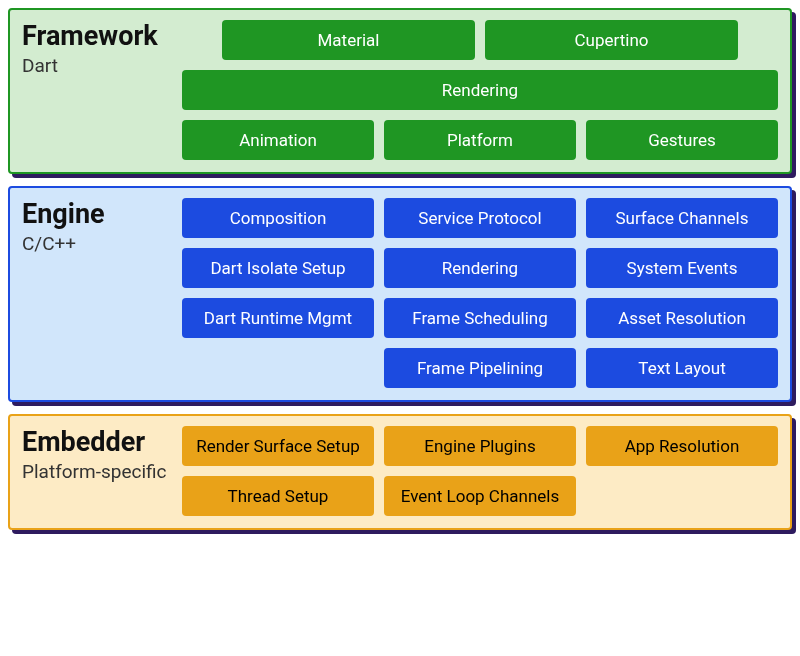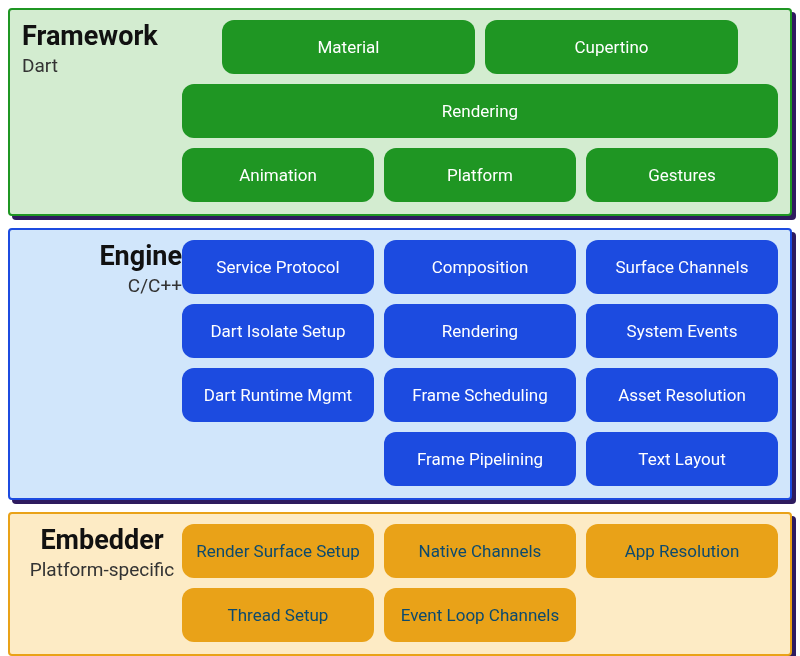--- a/index.html
+++ b/index.html
@@ -18,26 +18,24 @@
     padding: 10px 12px 12px 12px;
   }
   .layer:last-child { margin-bottom: 0; }
   .layer-framework {
     background: #d3ecd0;
     border-color: #1f9623;
   }
   .layer-engine {
     background: #d1e6fb;
     border-color: #1c4be0;
-    text-align: right;
   }
   .layer-embedder {
     background: #fdebc5;
     border-color: #e9a218;
-    text-align: center;
   }
   .label-col {
     width: 160px;
     flex: 0 0 160px;
     padding-top: 2px;
   }
   .layer-title {
     font-size: 27px;
     font-weight: 700;
     color: #111;
@@ -52,32 +50,32 @@
     flex: 1;
     display: flex;
     flex-direction: column;
     gap: 10px;
   }
   .row {
     display: flex;
     gap: 10px;
   }
   .cell {
-    height: 54px;
-    border-radius: 12px;
+    height: 40px;
+    border-radius: 4px;
     display: flex;
     align-items: center;
     justify-content: center;
     font-size: 17px;
     color: #fff;
     flex: 1;
   }
   .cell-green { background: #1f9623; }
   .cell-blue  { background: #1c4be0; }
-  .cell-orange{ background: #e9a218; color:#0c4a6e; }
+  .cell-orange{ background: #e9a218; color:#000000; }
   .spacer { flex: 1; height: 38px; }
   .pad-lr { padding: 0 40px; }
 </style>
 </head>
 <body>
 
 <div class="layer layer-framework">
   <div class="label-col">
     <div class="layer-title">Framework</div>
     <div class="layer-sub">Dart</div>
@@ -98,22 +96,22 @@
   </div>
 </div>
 
 <div class="layer layer-engine">
   <div class="label-col">
     <div class="layer-title">Engine</div>
     <div class="layer-sub">C/C++</div>
   </div>
   <div class="content-col">
     <div class="row">
+      <div class="cell cell-blue">Composition</div>
       <div class="cell cell-blue">Service Protocol</div>
-      <div class="cell cell-blue">Composition</div>
       <div class="cell cell-blue">Surface Channels</div>
     </div>
     <div class="row">
       <div class="cell cell-blue">Dart Isolate Setup</div>
       <div class="cell cell-blue">Rendering</div>
       <div class="cell cell-blue">System Events</div>
     </div>
     <div class="row">
       <div class="cell cell-blue">Dart Runtime Mgmt</div>
       <div class="cell cell-blue">Frame Scheduling</div>
@@ -128,21 +126,21 @@
 </div>
 
 <div class="layer layer-embedder">
   <div class="label-col">
     <div class="layer-title">Embedder</div>
     <div class="layer-sub">Platform-specific</div>
   </div>
   <div class="content-col">
     <div class="row">
       <div class="cell cell-orange">Render Surface Setup</div>
-      <div class="cell cell-orange">Native Channels</div>
+      <div class="cell cell-orange">Engine Plugins</div>
       <div class="cell cell-orange">App Resolution</div>
     </div>
     <div class="row">
       <div class="cell cell-orange">Thread Setup</div>
       <div class="cell cell-orange">Event Loop Channels</div>
       <div class="spacer"></div>
     </div>
   </div>
 </div>
 

